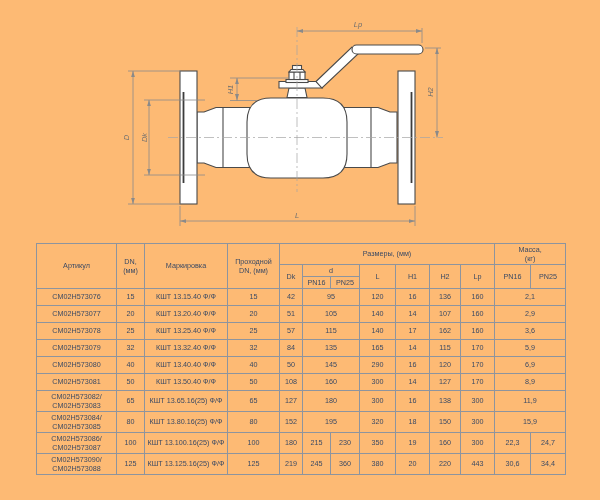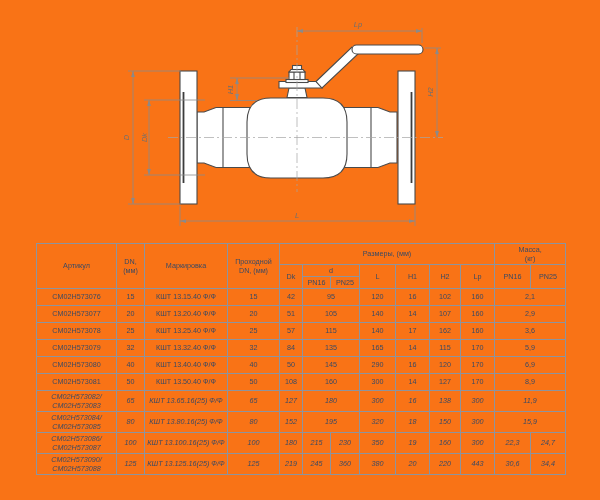--- a/index.html
+++ b/index.html
@@ -1,35 +1,35 @@
 <!DOCTYPE html>
 <html><head>
 <meta charset="utf-8">
 <style>
   html,body{margin:0;padding:0;background:#fff;}
-  #page{position:relative;width:600px;height:500px;background:#f97316;overflow:hidden;
+  #page{position:relative;width:600px;height:500px;background:#fdba74;overflow:hidden;
         font-family:"Liberation Sans", sans-serif;}
   
   #drawing{position:absolute;left:0;top:0;width:600px;height:240px;}
   .outline{stroke:#4a4a4a;stroke-width:1.1;fill:#ffffff;}
   .oline{stroke:#4a4a4a;stroke-width:1.1;fill:none;}
   .oline-th{stroke:#3c3c3c;stroke-width:1.8;fill:none;}
   .dim{stroke:#8a8a8a;stroke-width:0.8;fill:none;}
   .cl{stroke:#a5a5a5;stroke-width:0.7;fill:none;stroke-dasharray:10 3 2 3;}
   .dimtext{fill:#6f6f6f;font-size:7.5px;font-style:italic;font-family:"Liberation Sans",sans-serif;}
   
   #specs{position:absolute;left:36px;top:243px;width:530px;border-collapse:collapse;
          table-layout:fixed;font-size:7.2px;color:#3b4a64;}
   #specs td,#specs th{border:1px solid #8d949e;text-align:center;vertical-align:middle;
          padding:0 1px;font-weight:normal;line-height:1.3;overflow:hidden;}
   #specs th{white-space:pre-line;}
   #specs td{white-space:nowrap;}
   #specs td.wrap{white-space:normal;}
   tr.h1r{height:21px;} tr.h2r{height:12px;} tr.h3r{height:12px;}
-  tr.r{height:17px;padding-left:32px;} tr.dbl{height:21px;font-style:italic;}
+  tr.r{height:17px;padding-left:32px;} tr.dbl{height:21px;}
 </style>
 </head>
 <body>
 
 <div id="page">
 
   <svg id="drawing" viewBox="0 0 600 240" xmlns="http://www.w3.org/2000/svg">
     <defs>
       <marker id="ahE" markerWidth="9" markerHeight="6" refX="8" refY="2.5" orient="auto">
         <path d="M0,0 L8,2.5 L0,5 Z" fill="#8a8a8a"></path>
@@ -142,21 +142,21 @@
     <tbody>
       <tr class="r">
         <td>СМ02Н573076</td>
         <td>15</td>
         <td>КШТ 13.15.40 Ф/Ф</td>
         <td>15</td>
         <td>42</td>
         <td colspan="2">95</td>
         <td>120</td>
         <td>16</td>
-        <td>102</td>
+        <td>136</td>
         <td>160</td>
         <td colspan="2">2,1</td>
       </tr>
       <tr class="r">
         <td>СМ02Н573077</td>
         <td>20</td>
         <td>КШТ 13.20.40 Ф/Ф</td>
         <td>20</td>
         <td>51</td>
         <td colspan="2">105</td>

